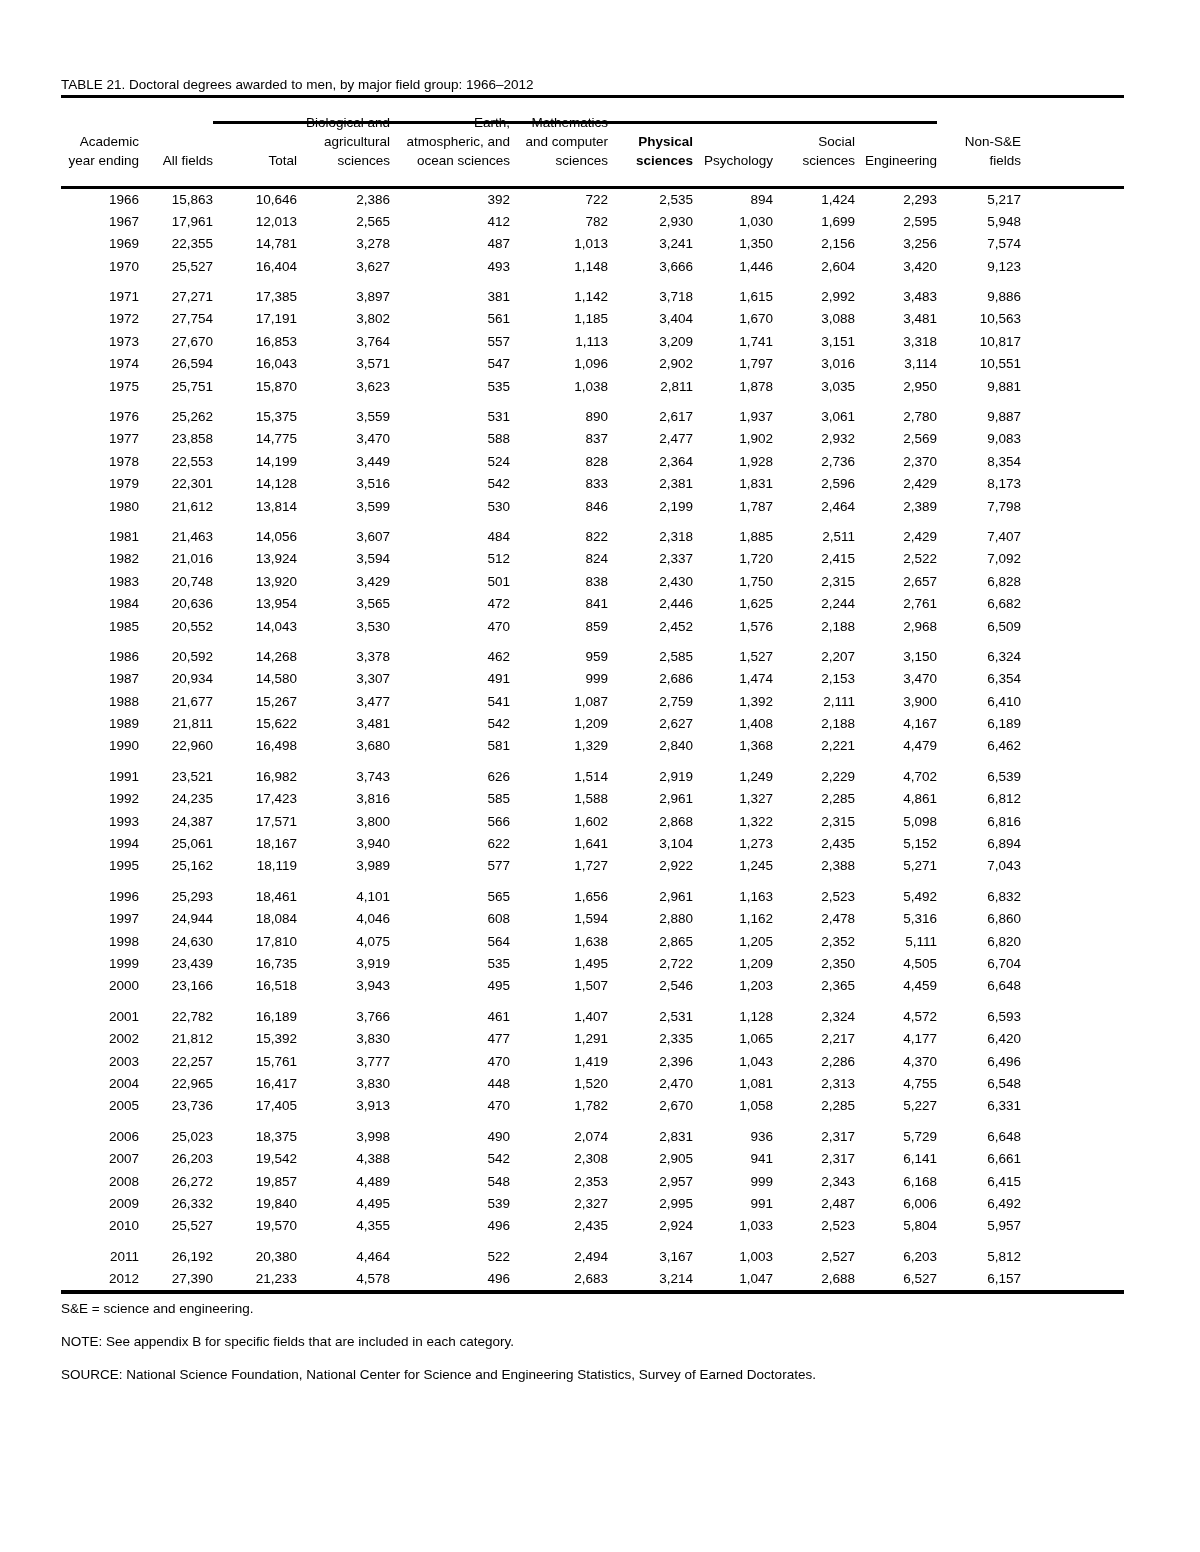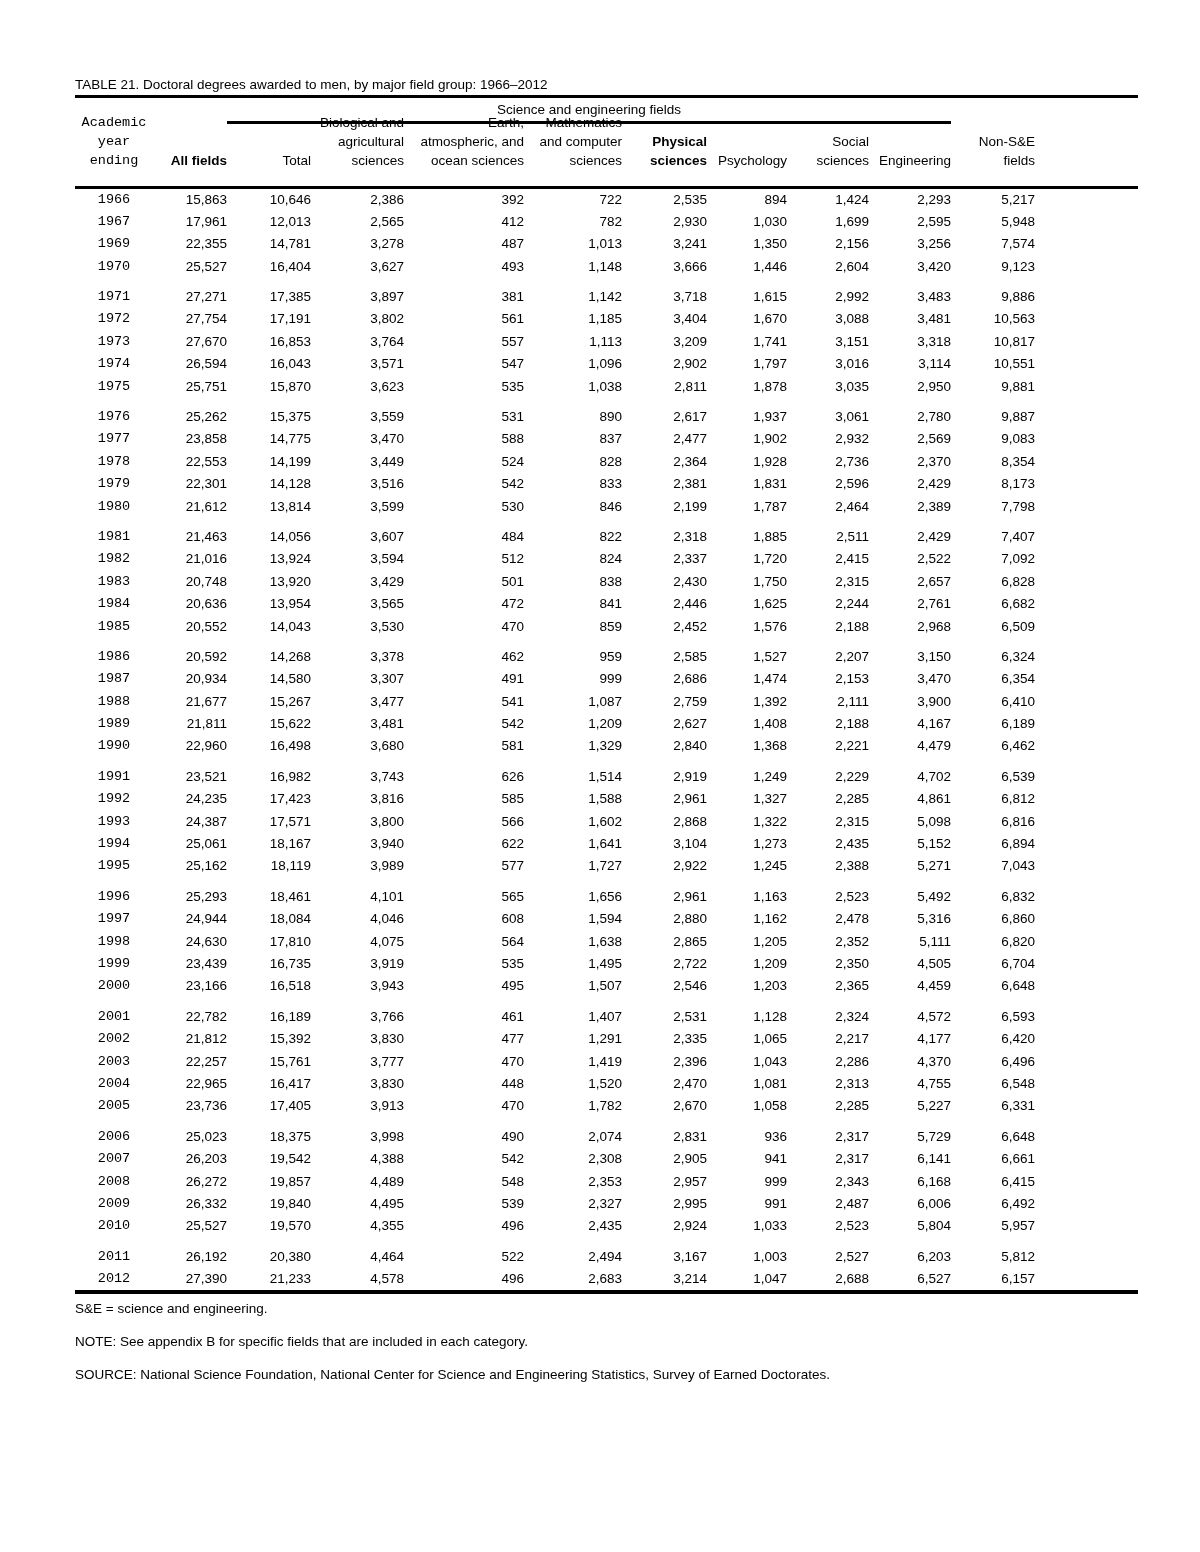--- a/index.html
+++ b/index.html
@@ -9,21 +9,21 @@
     height: 1552px;
     background: #ffffff;
     color: #000000;
     font-family: "Liberation Sans", sans-serif;
     font-size: 13.5px;
     box-sizing: border-box;
     overflow: hidden;
   }
   #content {
     position: absolute;
-    left: 75px;
+    left: 61px;
     top: 76px;
     width: 1063px;
     --cols: 78px 74px 84px 93px 120px 98px 85px 80px 82px 82px 84px 103px;
   }
   .title {
     line-height: 17px;
     margin-bottom: 2px;
     white-space: nowrap;
   }
   .rule { background: #000000; width: 100%; }
@@ -48,21 +48,21 @@
     grid-column: 3 / 11;
     background: #000000;
   }
   .th {
     grid-row: 3;
     align-self: end;
     line-height: 19px;
     padding-bottom: 16px;
     white-space: pre-line;
   }
-  .al { text-align: center; font-family: Liberation Mono, monospace; }
+  .al { text-align: right; }
   .ar { text-align: right; }
 
   .tbody { display: block; }
   .tr {
     display: grid;
     grid-template-columns: var(--cols);
     height: 22.4px;
   }
   .td {
     line-height: 22.4px;
@@ -82,26 +82,25 @@
 </head>
 <body>
 
 <div id="page">
   <div id="content">
 
     <div class="title">TABLE 21. Doctoral degrees awarded to men, by major field group: 1966–2012</div>
     <div class="rule title-rule"></div>
 
     <div class="thead">
-      <div class="spanner-cell">Science and engineering fields</div>
       <div class="spanner-rule"></div>
 
     <div class="th al" style="grid-column: 1;">Academic
 year ending</div>
-        <div class="th ar" style="grid-column: 2; font-weight: bold;">All fields</div>
+        <div class="th ar" style="grid-column: 2;">All fields</div>
         <div class="th ar" style="grid-column: 3;">Total</div>
         <div class="th ar" style="grid-column: 4;">Biological and
 agricultural
 sciences</div>
         <div class="th ar" style="grid-column: 5;">Earth,
 atmospheric, and
 ocean sciences</div>
         <div class="th ar" style="grid-column: 6;">Mathematics
 and computer
 sciences</div>

